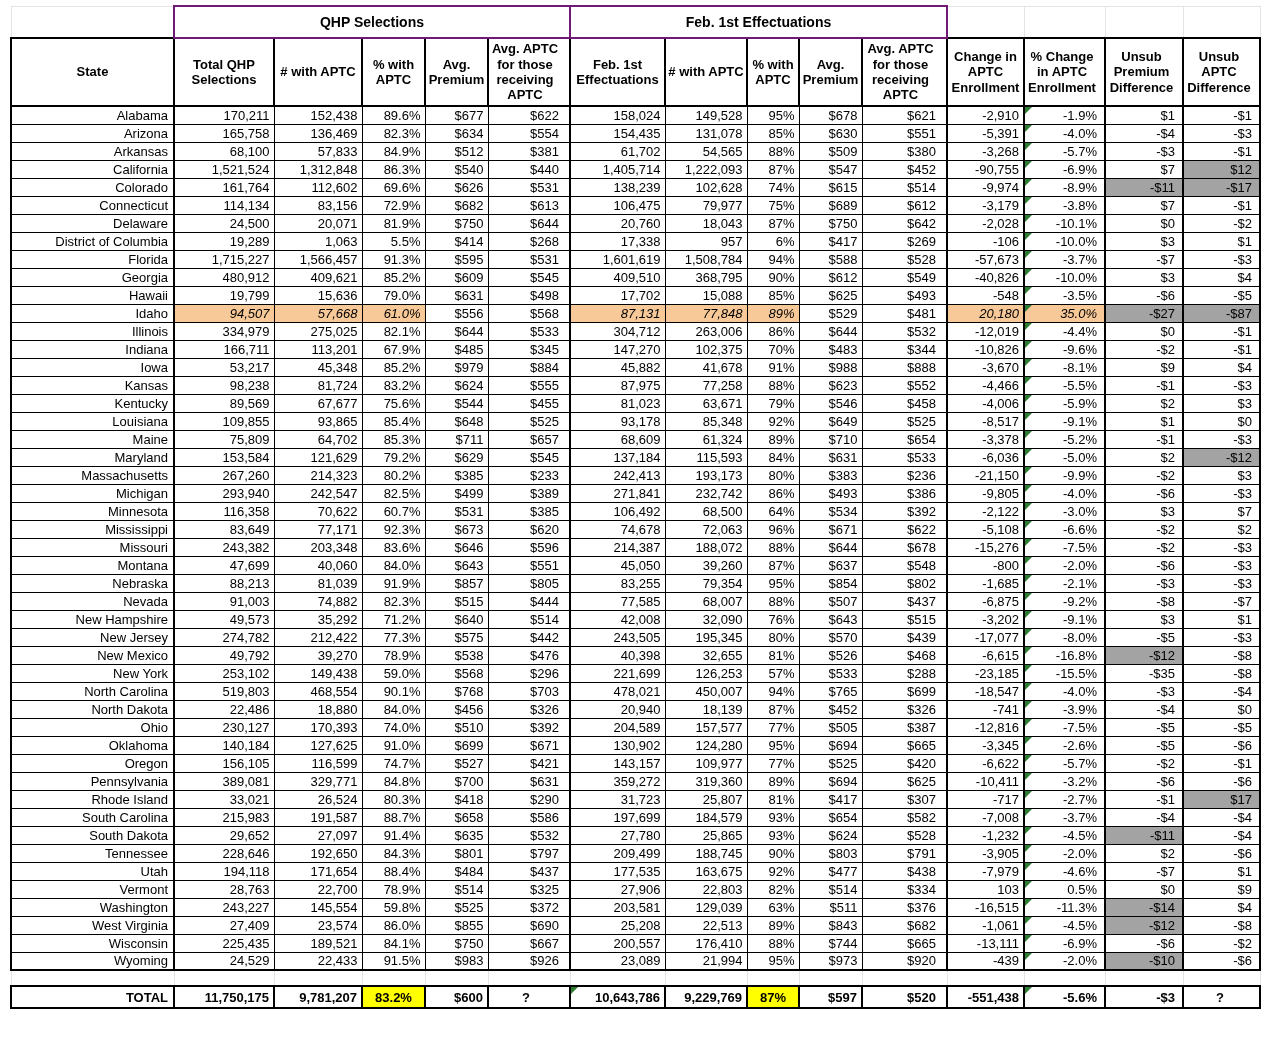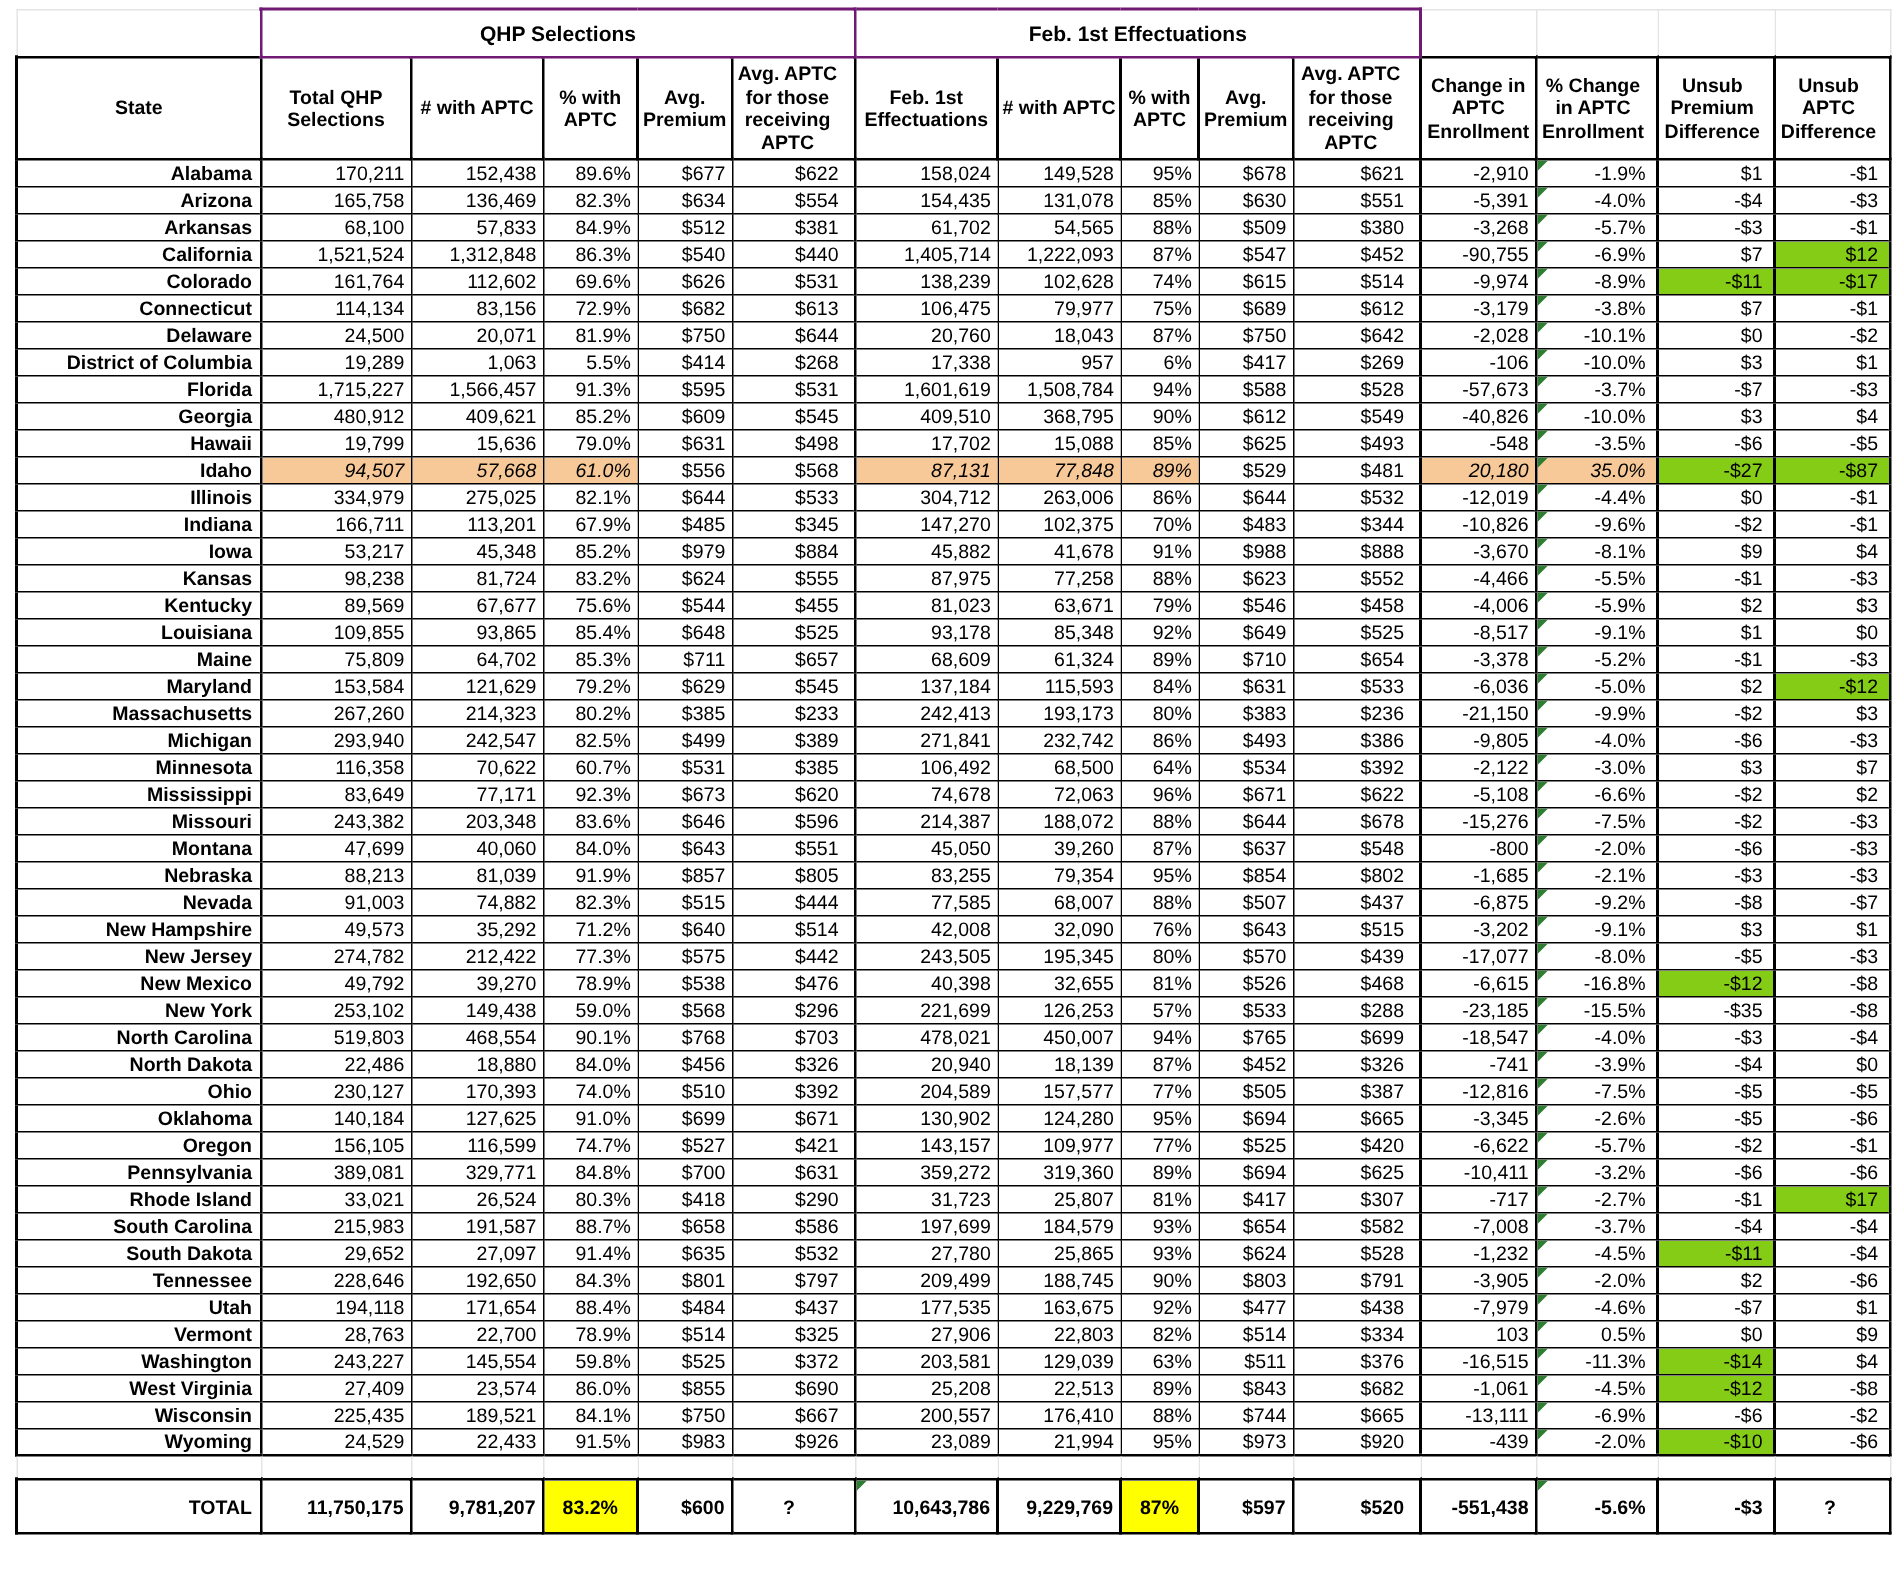--- a/index.html
+++ b/index.html
@@ -11,35 +11,35 @@
        position:relative; vertical-align:middle; text-align:right; color:#000; background:#fff; }
   
   td.ghost { border:1px solid #e4e4e4; background:#fff; }
   
   td.banner { border:2px solid #701a75; font-weight:bold; font-size:14px; text-align:center; height:32px; }
   
   td.hdr { border:2px solid #000; font-weight:bold; font-size:13px; text-align:center;
            white-space:normal; line-height:1.18; height:68px; padding:1px 2px; }
   
   td.d { border:1px solid #000; }
-  td.st { font-weight:bold; padding-right:5px; }
+  td.st { font-weight:normal; padding-right:5px; }
   
   td.c1, td.c6, td.c11, td.c12, td.c13, td.c14 { border-left-width:2px; }
   td.c14 { border-right-width:2px;margin-left:12px; }
   td.c0 { border-left-width:2px; }
   td.c5, td.c10 { padding-right:10px; }
   td.c12, td.c13, td.c14 { padding-right:7px; }
   tr.lastrow td { border-bottom-width:2px; }
   
   tr.gap td { height:16px; }
   
-  #total-row td { border:2px solid #000; font-weight:bold; height:36px; }
+  #total-row td { border:2px solid #000; font-weight:bold; height:22px; }
   
   td.or { background:#F8C998; font-style:italic; }
-  td.yl { background:#84cc16; }
+  td.yl { background:#a3a3a3; }
   td.yb { background:#FFFF00; text-align:center; }
   td.q  { text-align:center; font-weight:normal; }
   
   td.tri::before { content:""; position:absolute; top:0; left:0; width:0; height:0;
                    border-top:7px solid #2E7D32; border-right:7px solid transparent; }
 </style>
 </head>
 <body>
 
 <div class="sheet">

